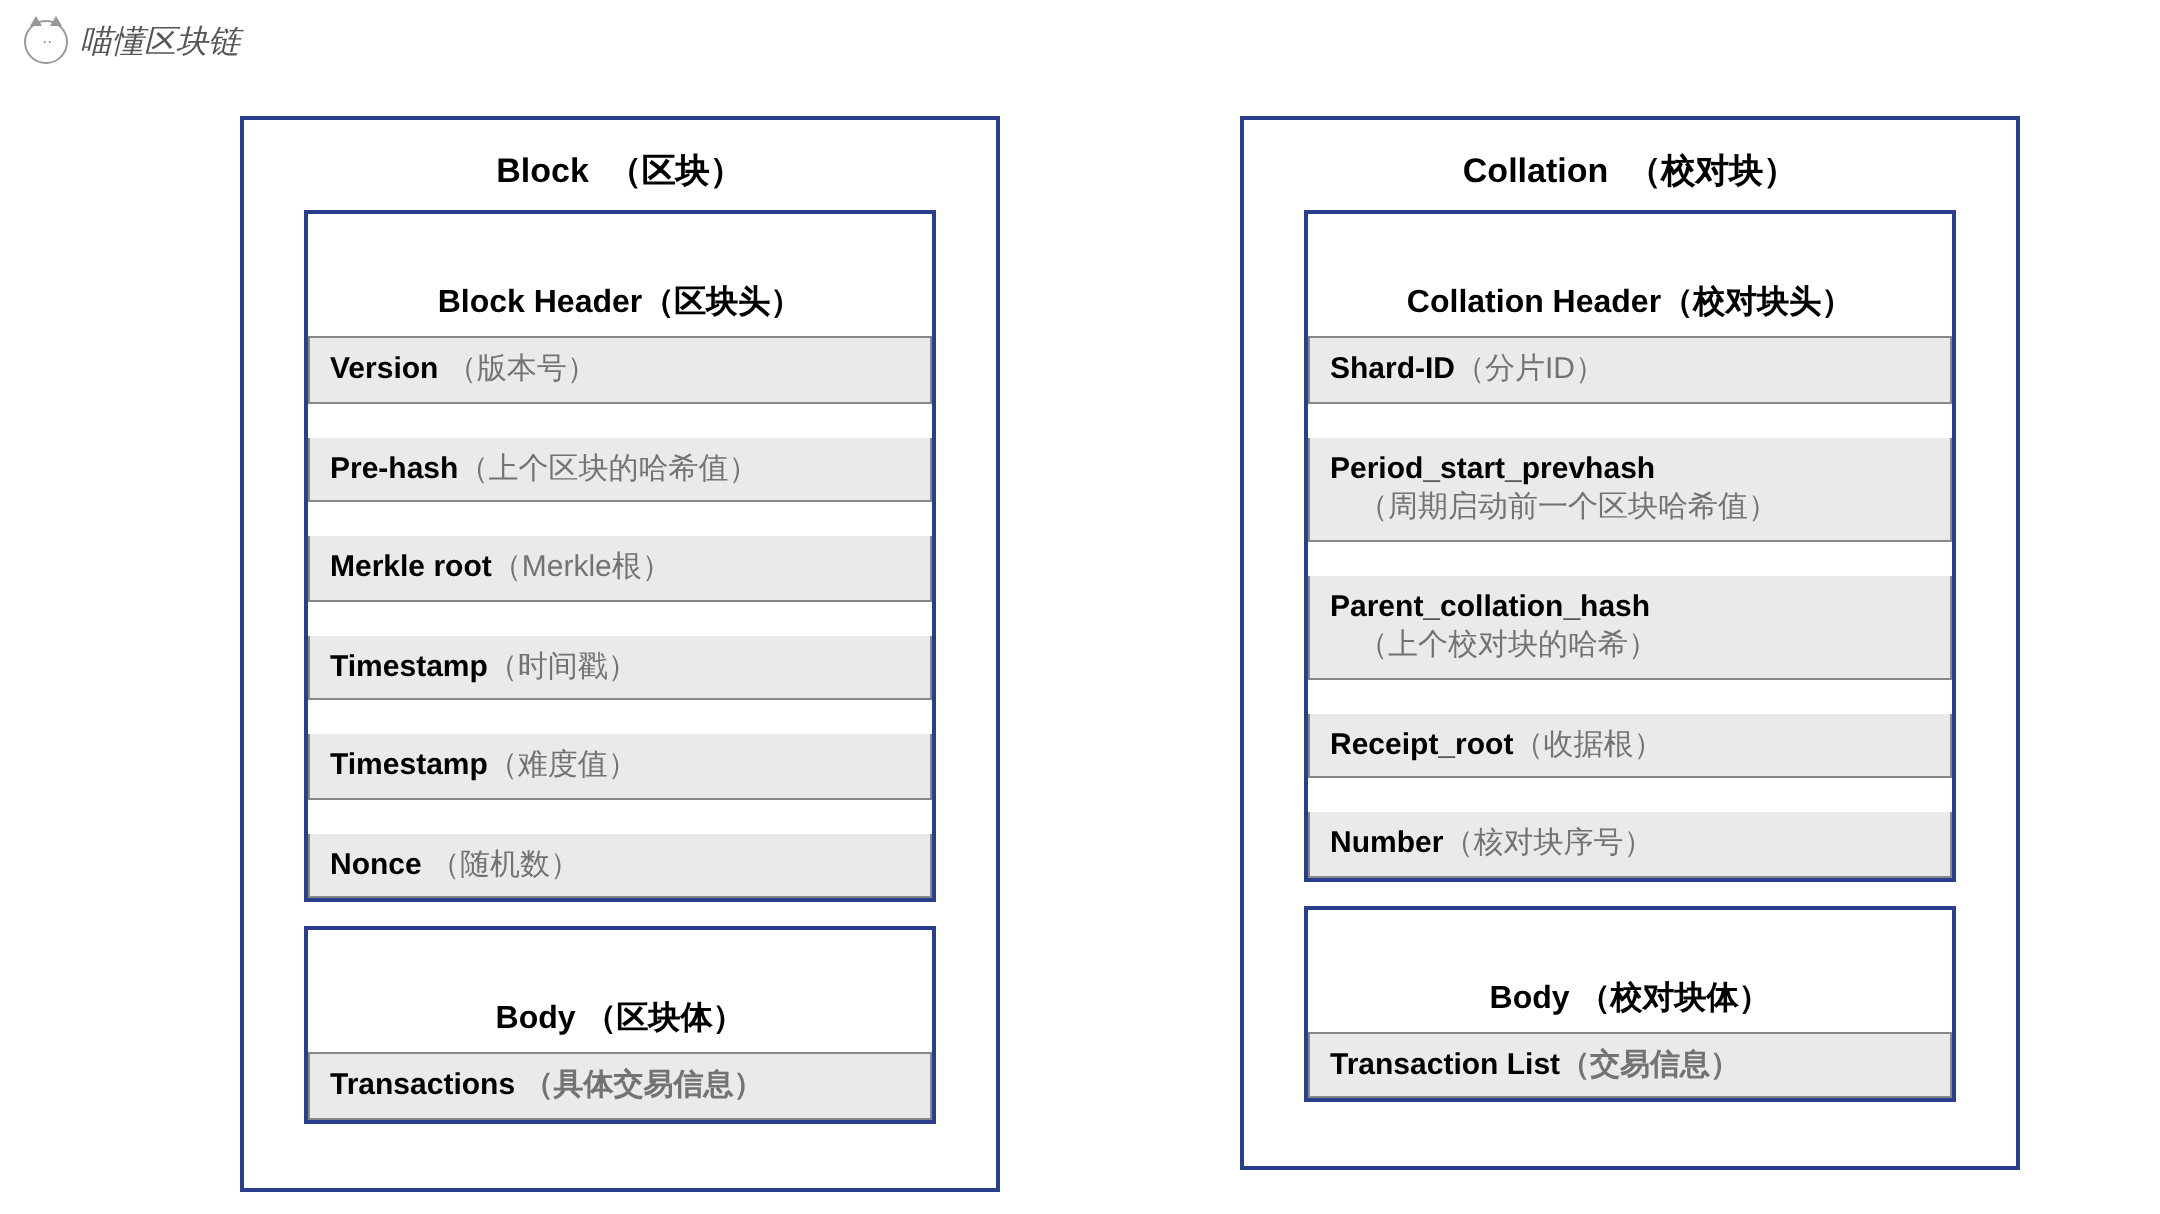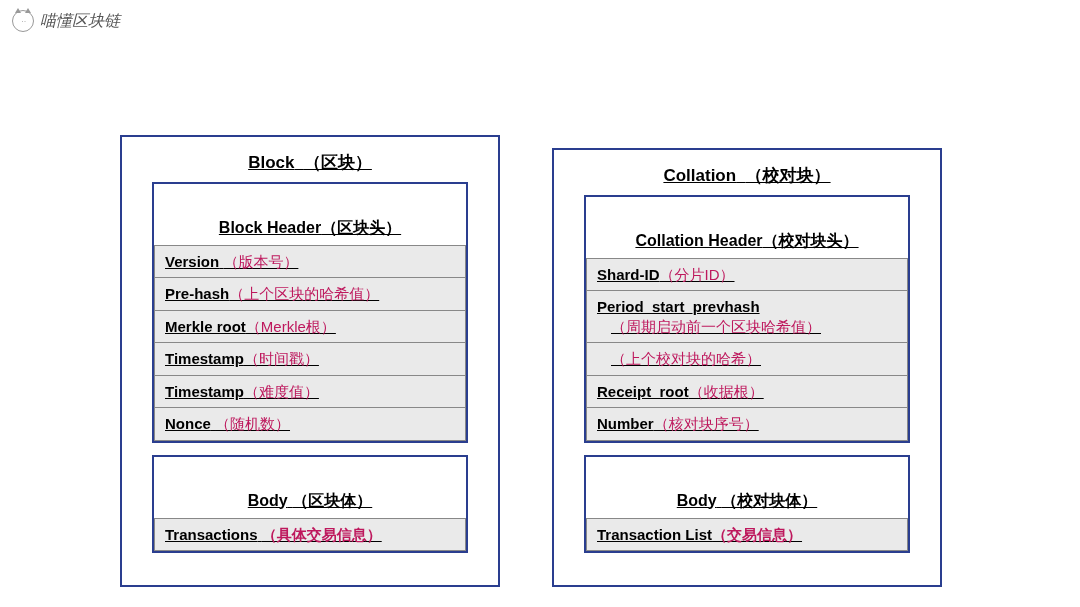--- a/index.html
+++ b/index.html
@@ -50,23 +50,22 @@
       font-size: 9px; color:#999; letter-spacing:-1px;
     }
 
     .diagram-container {
       position: absolute;
       top: 58px;
       left: 120px;
       right: 50px;
       bottom: 20px;
       display: flex;
-      gap: 52px;
-      align-items: flex-end;
-      text-decoration: underline;
+      gap: 120px;
+      align-items: flex-start;
     }
 
     .outer-block {
       border: 2px solid #2a3e8f;
       padding: 10px 30px 20px 30px;
       background: #fff;
     }
     .outer-block.left { width: 380px; }
     .outer-block.right { width: 390px; }
 
@@ -87,23 +86,23 @@
       margin-top: 28px;
     }
     .row {
       border: 1px solid #888;
       background: #eaeaea;
       padding: 6px 10px;
       margin: 0;
       font-size: 15px;
       line-height: 1.3;
     }
-    .row + .row { border-top: none; }
+    .row + .row { border-top: none; margin-top: 17px; }
     .row .en { font-weight: bold; }
-    .row .cn { color: #be185d; font-weight: normal; }
+    .row .cn { color: #737373; font-weight: normal; }
     .multiline .cn { display: block; padding-left: 14px; }
   </style>
 </head>
 <body>
 
 <div class="watermark">
   <span class="cat-icon">
       <span class="cat-face">· ·</span>
     </span>
   <span>喵懂区块链</span>
@@ -142,21 +141,21 @@
       <span class="en">Collation</span>&nbsp;
       <span class="cn">（校对块）</span>
     </div>
 
     <div class="inner-block">
       <div class="inner-title">
         <span class="en">Collation Header</span><span class="cn">（校对块头）</span>
       </div>
       <div class="row"><span class="en">Shard-ID</span><span class="cn">（分片ID）</span></div>
       <div class="row multiline"><span class="en">Period_start_prevhash</span><span class="cn">（周期启动前一个区块哈希值）</span></div>
-      <div class="row multiline"><span class="cn">（上个校对块的哈希）</span></div>
+      <div class="row multiline"><span class="en">Parent_collation_hash</span><span class="cn">（上个校对块的哈希）</span></div>
       <div class="row"><span class="en">Receipt_root</span><span class="cn">（收据根）</span></div>
       <div class="row"><span class="en">Number</span><span class="cn">（核对块序号）</span></div>
     </div>
 
     <div class="inner-block">
       <div class="inner-title">
         <span class="en">Body</span>&nbsp;<span class="cn">（校对块体）</span>
       </div>
       <div class="row"><span class="en">Transaction List</span><span class="cn" style="font-weight:bold">（交易信息）</span></div>
     </div>

